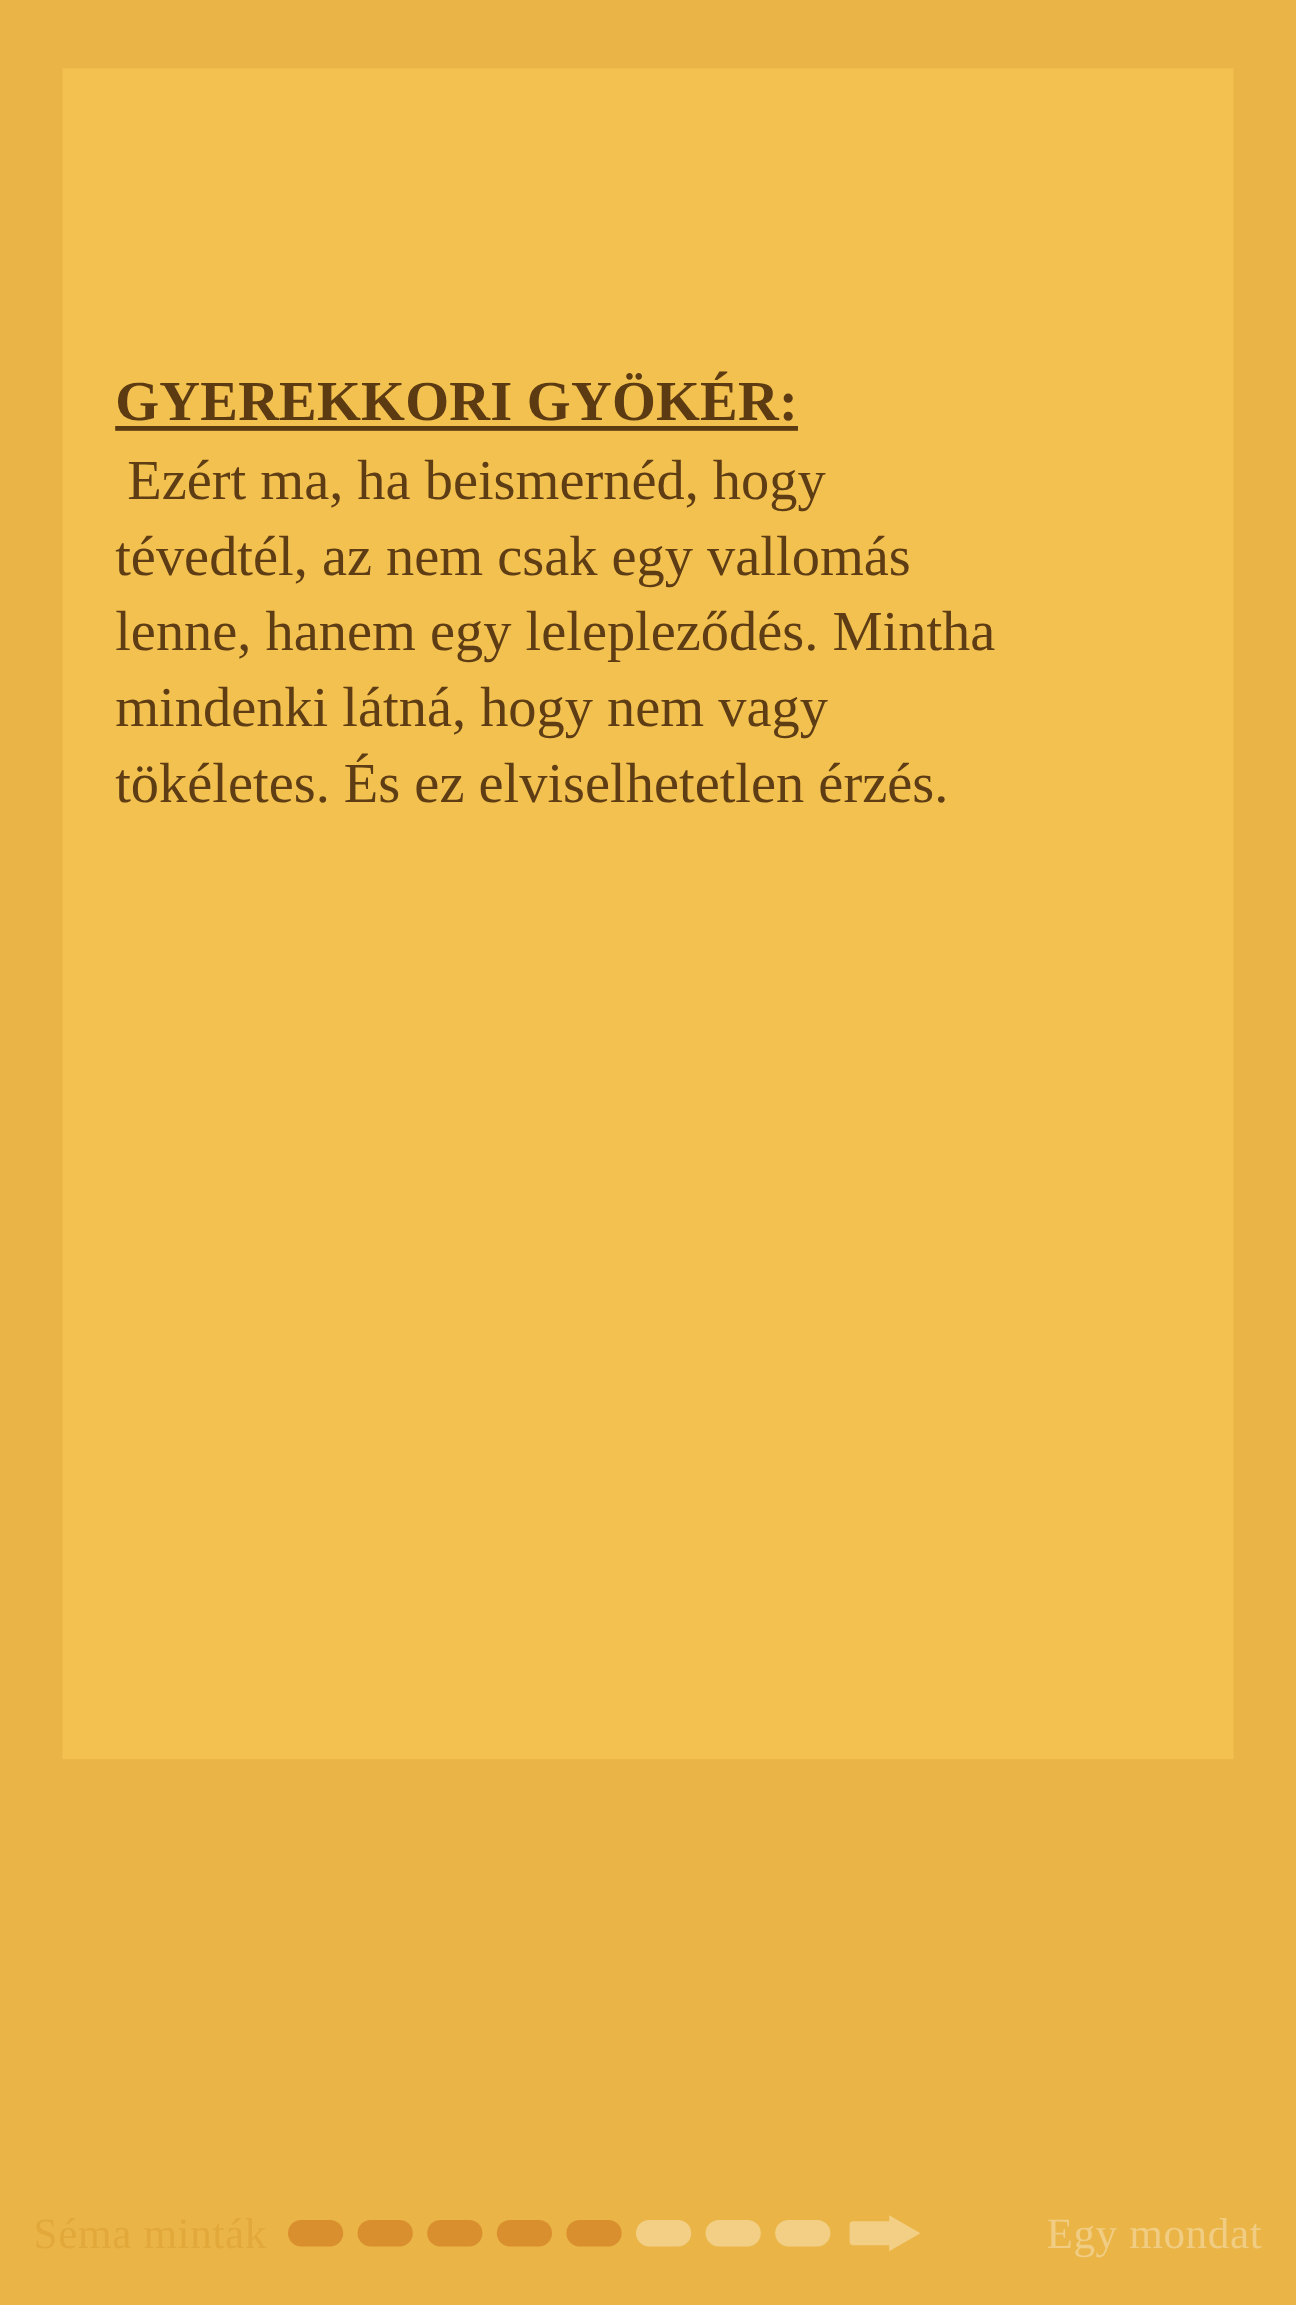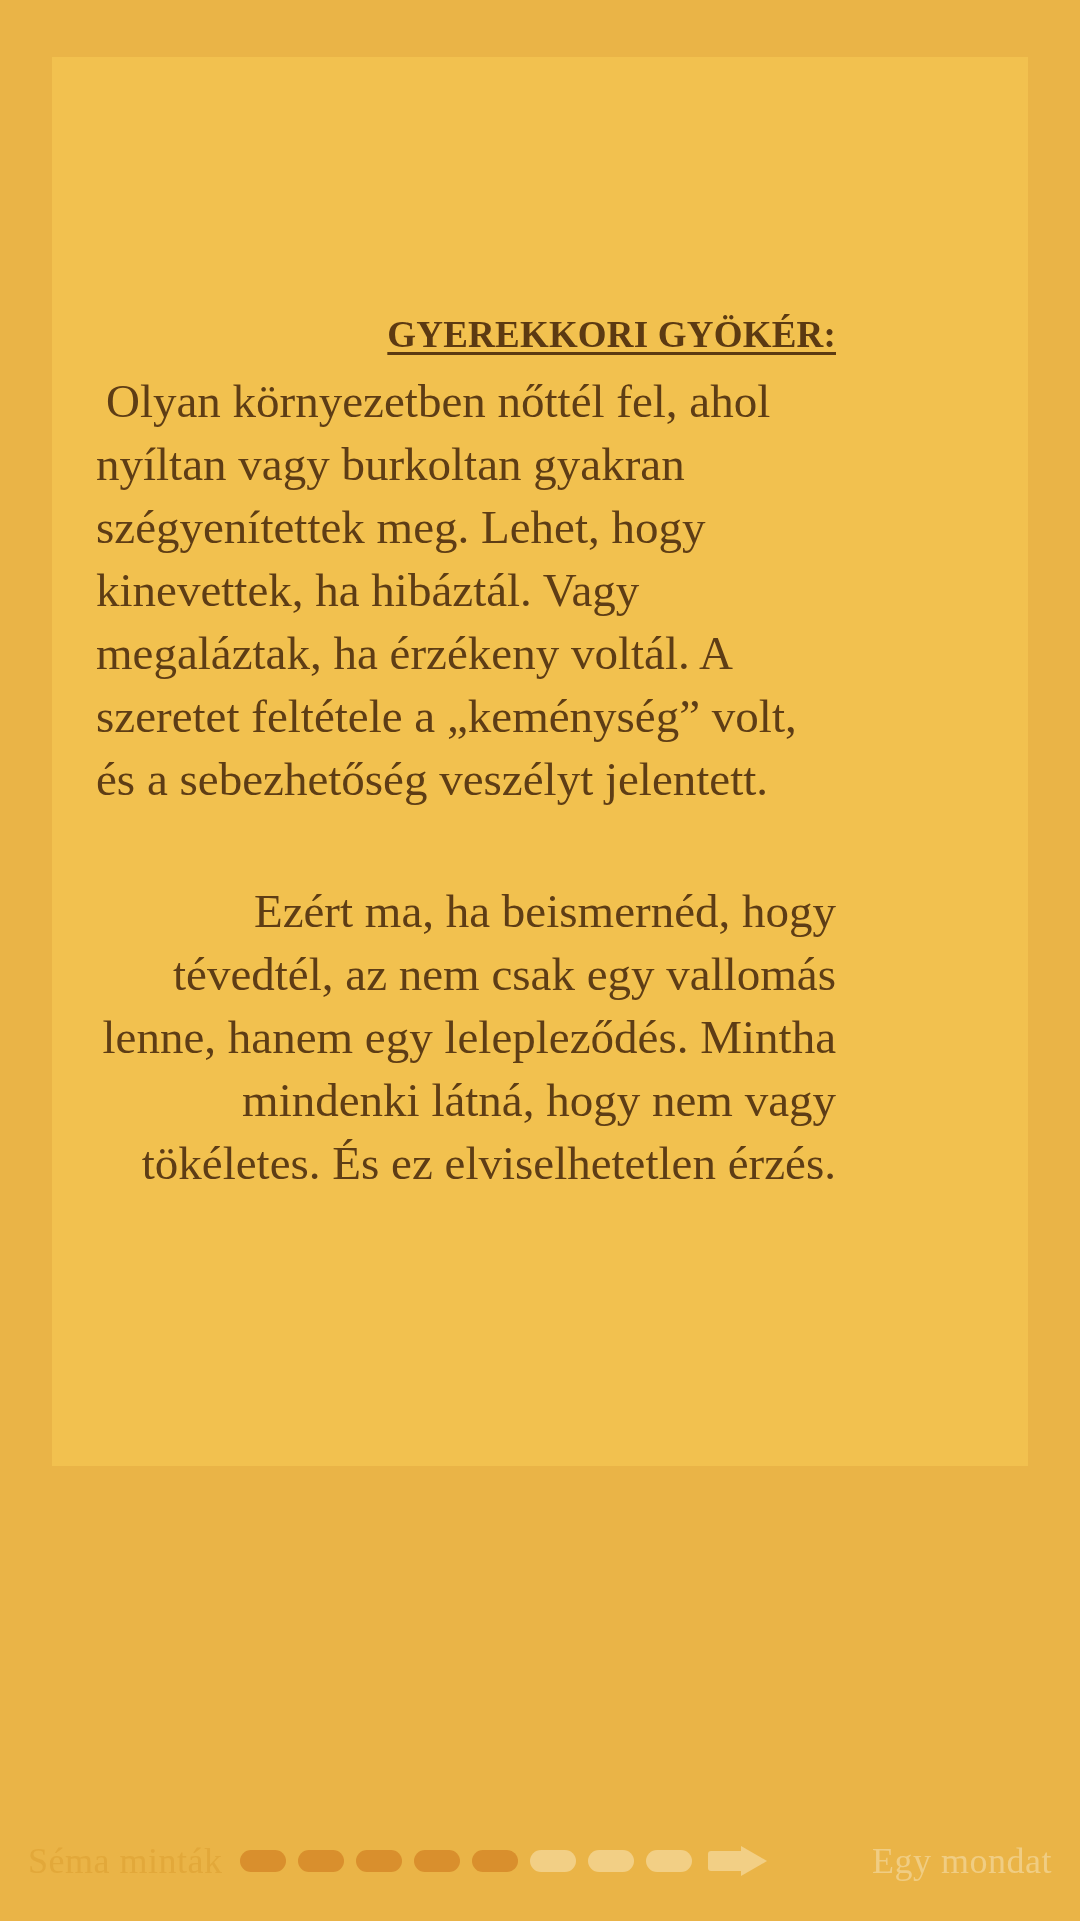--- a/index.html
+++ b/index.html
@@ -23,29 +23,28 @@
     background: #f2c14f;
     box-sizing: border-box;
   }
   .content {
     position: absolute;
     left: 44px;
     top: 247px;
     width: 740px;
   }
   .heading {
-    font-size: 37px;
+    font-size: 47px;
     line-height: 62px;
     color: #5c3a12;
     font-weight: 600;
     text-decoration: underline;
     text-underline-offset: 5px;
     letter-spacing: 0.2px;
     margin: 0 0 4px 0;
-    text-align: right;
   }
   .para {
     font-size: 47px;
     line-height: 63px;
     color: #5e3d15;
     margin: 0;
     text-indent: 10px;
   }
   .para + .para {
     margin-top: 69px;
@@ -118,21 +117,20 @@
     border-bottom: 15px solid transparent;
     border-left: 26px solid #f2cf85;
   }
 </style>
 </head>
 <body>
 
 <div class="card">
   <div class="content">
     <div class="heading">GYEREKKORI GYÖKÉR:</div>
-    <p class="para">Olyan környezetben nőttél fel, ahol nyíltan vagy burkoltan gyakran szégyenítettek meg. Lehet, hogy kinevettek, ha hibáztál. Vagy megaláztak, ha érzékeny voltál. A szeretet feltétele a „keménység” volt, és a sebezhetőség veszélyt jelentett.</p>
     <p class="para">Ezért ma, ha beismernéd, hogy tévedtél, az nem csak egy vallomás lenne, hanem egy leleplező­dés. Mintha mindenki látná, hogy nem vagy tökéletes. És ez elviselhetetlen érzés.</p>
   </div>
 </div>
 
 <div class="footer">
   <div class="footer-left">Séma minták</div>
   <div class="progress">
     <span class="dash filled"></span>
     <span class="dash filled"></span>
     <span class="dash filled"></span>

